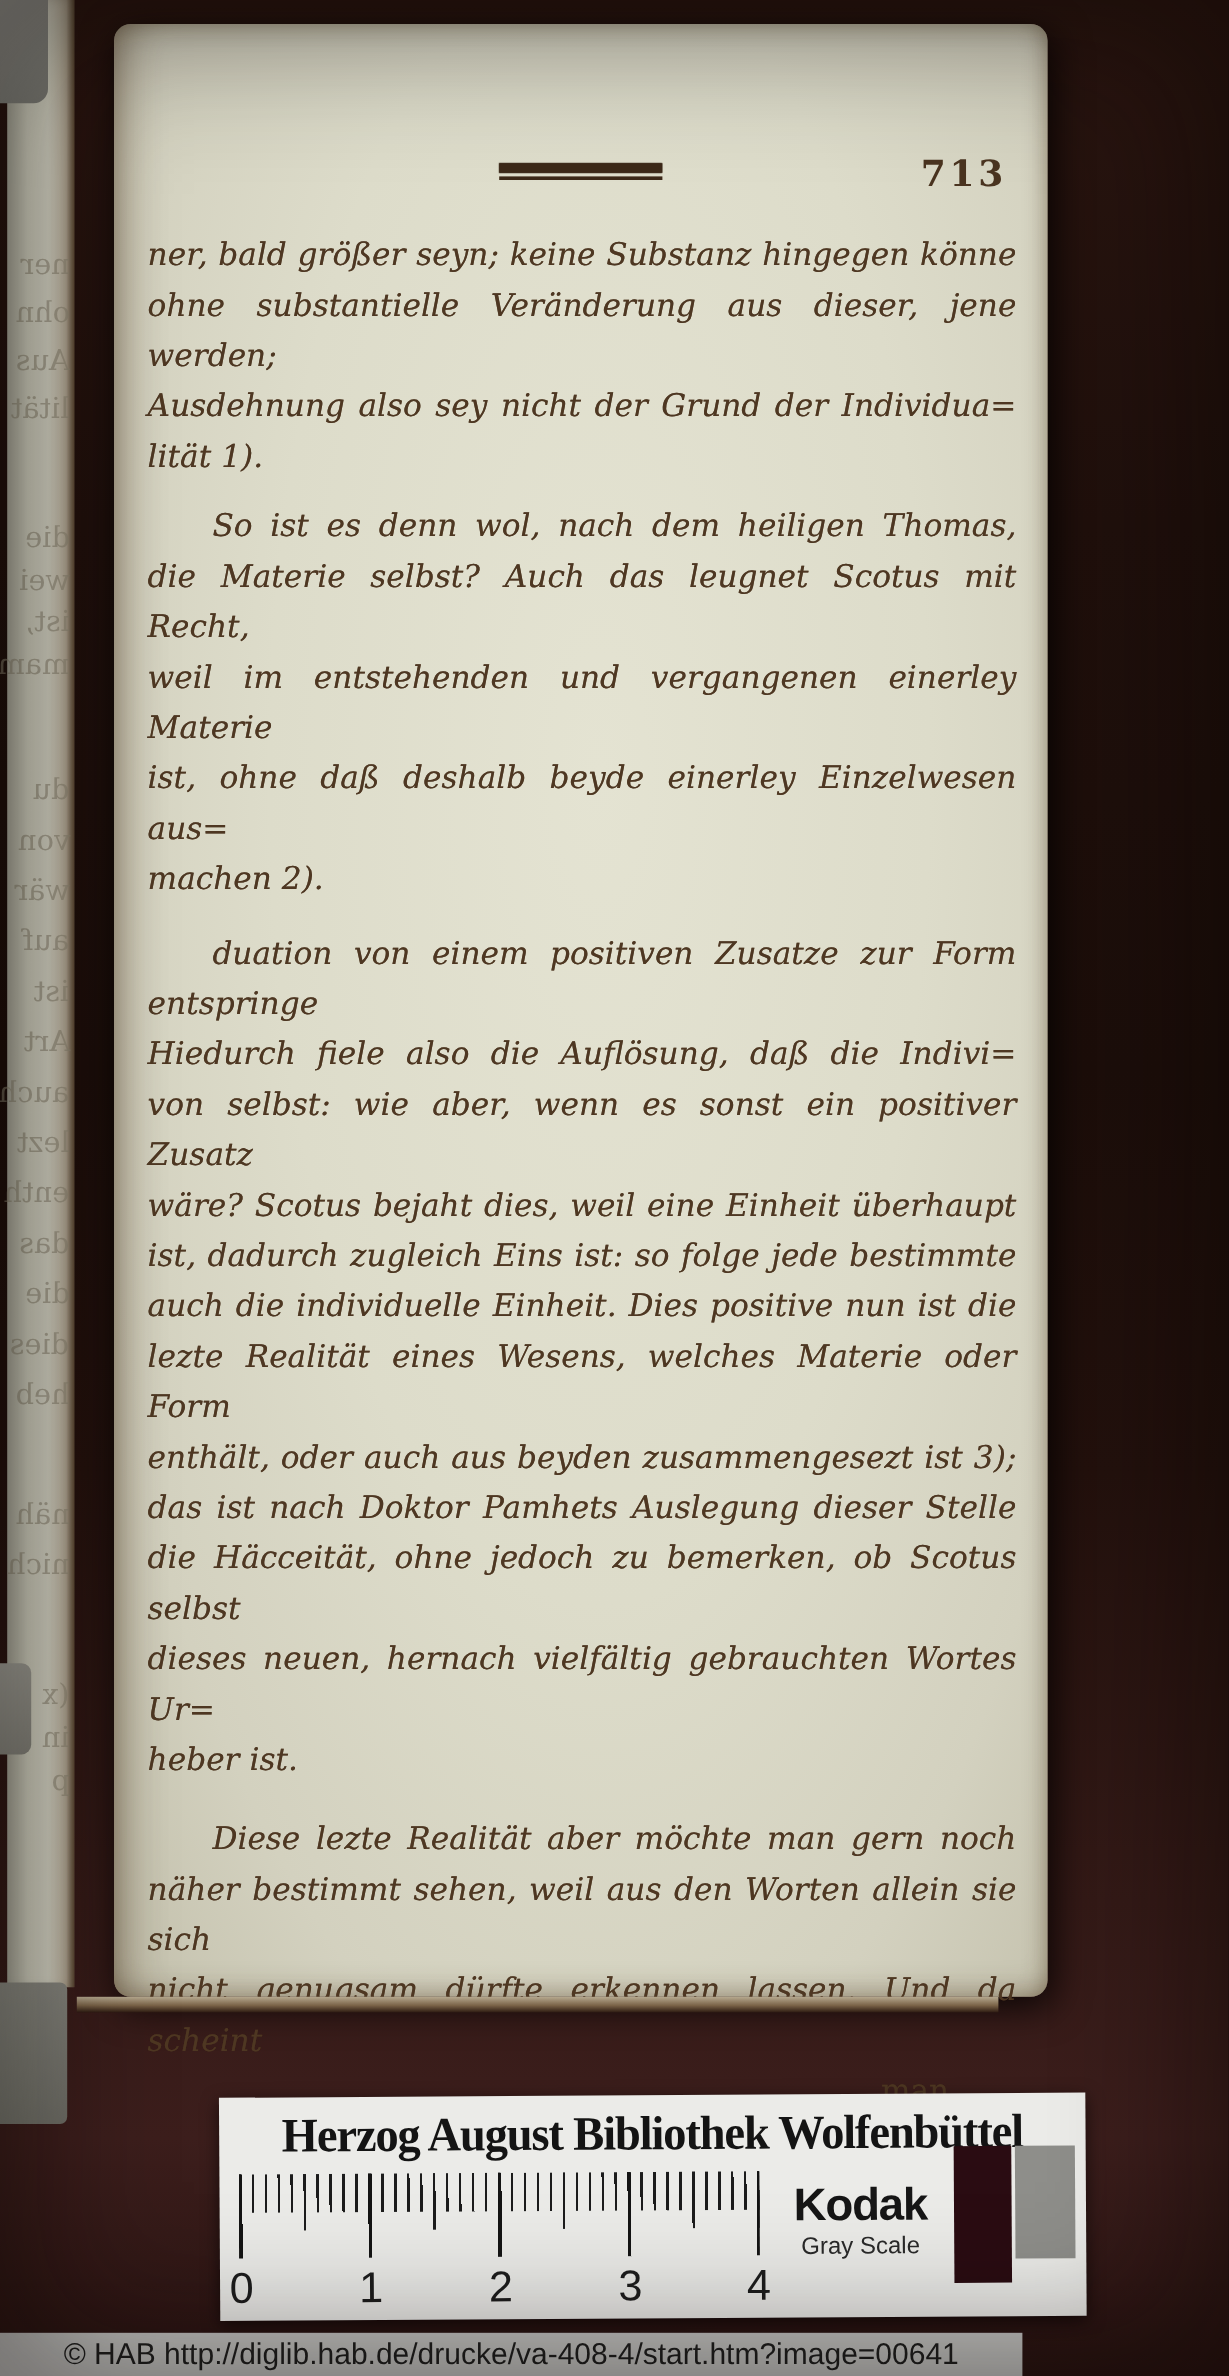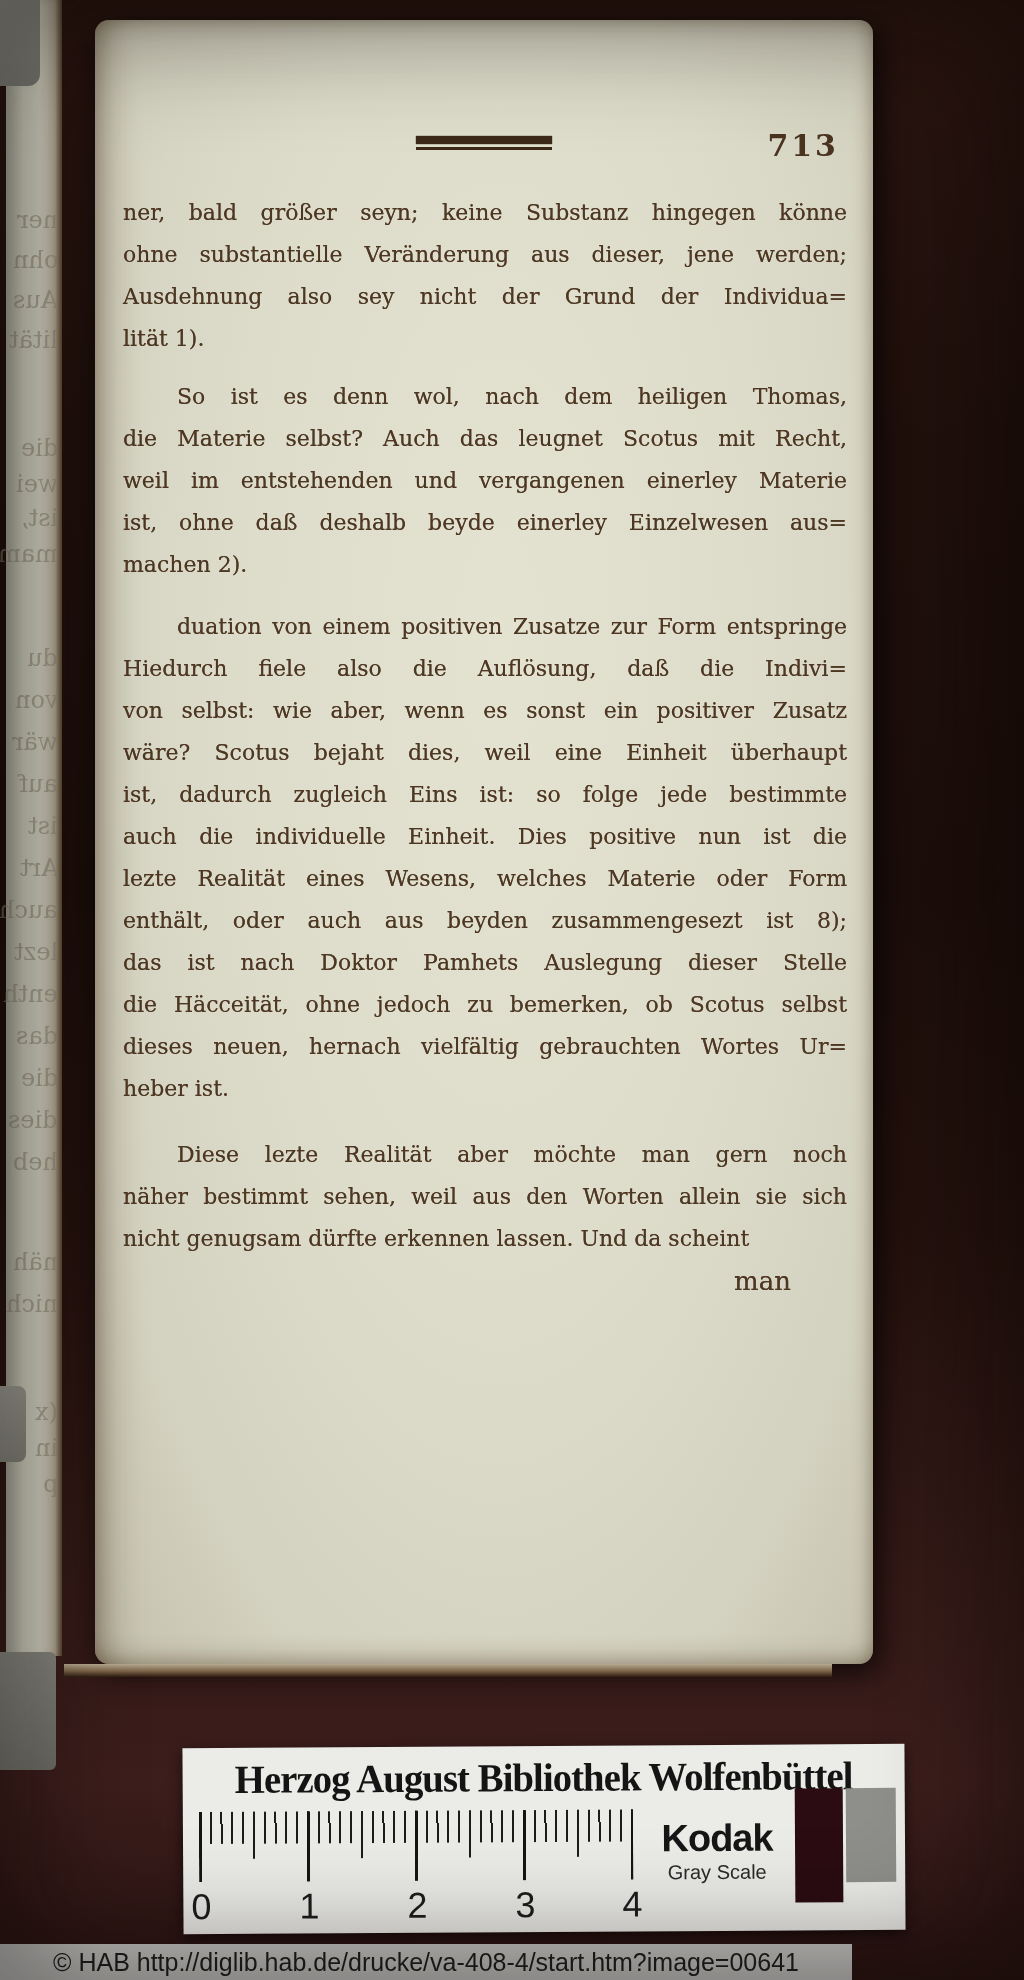--- a/index.html
+++ b/index.html
@@ -33,22 +33,22 @@
     background:linear-gradient(180deg,#b6a98f 0%,#7b6348 55%,#2e1c12 100%);}
 
   .ornament{position:absolute;top:116px;left:50%;transform:translateX(-50%);width:136px;}
   .orn-thick{height:8px;background:#3c2918;box-shadow:0 0 1px #2c1d10;}
   .orn-thin{height:3px;background:#3c2918;margin-top:3px;}
 
   .pagenum{position:absolute;top:108px;right:34px;font-size:30px;font-weight:bold;
     color:#4a3420;letter-spacing:3px;}
 
   .textblock{position:absolute;left:28px;right:26px;top:172px;color:#4e3722;}
-  .line{font-size:22px;line-height:42px;text-align:justify;text-align-last:justify;
-    text-shadow:0 0 .5px rgba(74,52,31,.75);}
+  .line{font-size:26px;line-height:42px;text-align:justify;text-align-last:justify;
+    text-shadow:0 0 .5px rgba(74,52,31,.75);font-style:italic;}
   .para .line:last-child{text-align-last:left;}
   .para.indent .line:first-child{text-indent:54px;}
   .para.g1{margin-top:16px;} .para.g2{margin-top:20px;} .para.g3{margin-top:24px;}
   .catchword{font-size:26px;line-height:42px;text-align:right;padding-right:56px;
     text-shadow:0 0 .5px rgba(74,52,31,.75);}
   .footnotes{margin-top:40px;font-family:"Liberation Serif",serif;font-size:23px;
     line-height:36px;color:#53402b;white-space:pre-wrap;}
 
   
   .label{position:absolute;left:183px;top:1746px;width:722px;height:186px;background:#ebebe8;
@@ -142,21 +142,21 @@
         </div>
       <div class="para indent g2">
 
       <div class="line">duation von einem positiven Zusatze zur Form entspringe</div>
           <div class="line">Hiedurch fiele also die Auflösung, daß die Indivi=</div>
           <div class="line">von selbst: wie aber, wenn es sonst ein positiver Zusatz</div>
           <div class="line">wäre? Scotus bejaht dies, weil eine Einheit überhaupt</div>
           <div class="line">ist, dadurch zugleich Eins ist: so folge jede bestimmte</div>
           <div class="line">auch die individuelle Einheit. Dies positive nun ist die</div>
           <div class="line">lezte Realität eines Wesens, welches Materie oder Form</div>
-          <div class="line">enthält, oder auch aus beyden zusammengesezt ist 8);</div>
+          <div class="line">enthält, oder auch aus beyden zusammengesezt ist 3);</div>
           <div class="line">das ist nach Doktor Pamhets Auslegung dieser Stelle</div>
           <div class="line">die Häcceität, ohne jedoch zu bemerken, ob Scotus selbst</div>
           <div class="line">dieses neuen, hernach vielfältig gebrauchten Wortes Ur=</div>
           <div class="line">heber ist.</div>
         </div>
       <div class="para indent g3">
 
       <div class="line">Diese lezte Realität aber möchte man gern noch</div>
           <div class="line">näher bestimmt sehen, weil aus den Worten allein sie sich</div>
           <div class="line">nicht genugsam dürfte erkennen lassen. Und da scheint</div>

